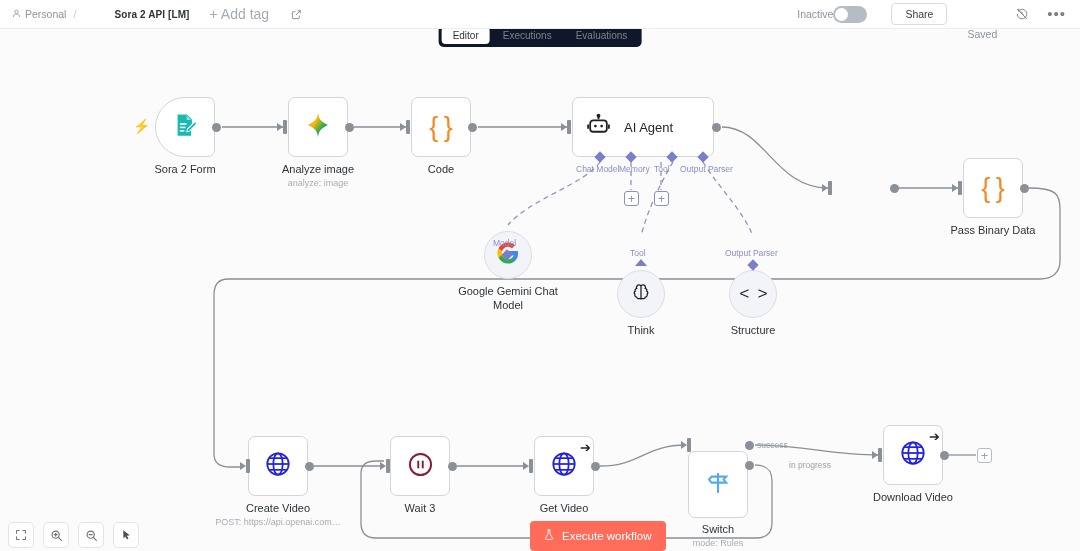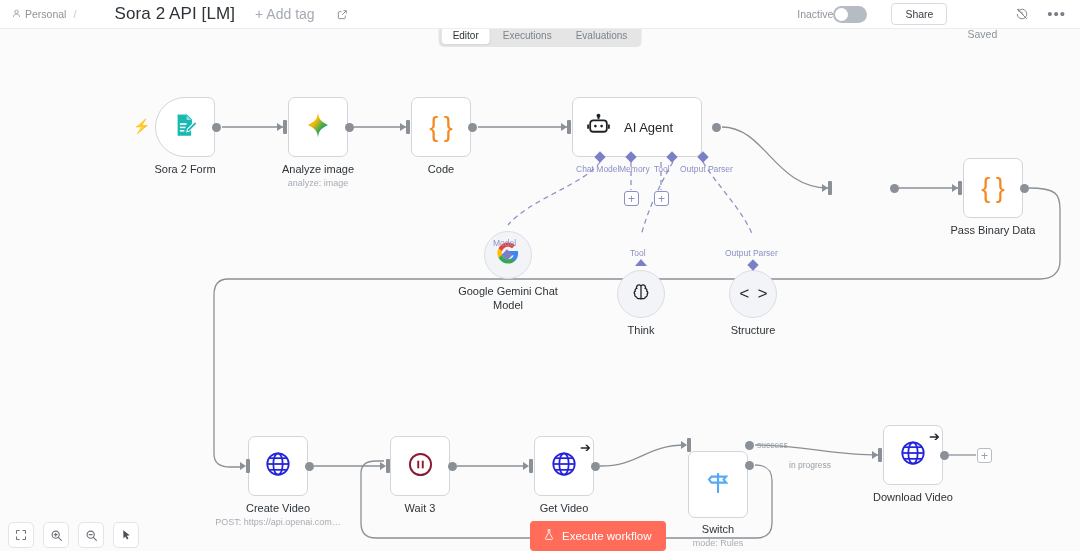--- a/index.html
+++ b/index.html
@@ -18,21 +18,21 @@
     border-bottom: 1px solid #ebeef1;
     display: flex; align-items: center;
     padding: 0 12px;
     z-index: 50;
   }
   .crumb-personal {
     display: flex; align-items: center; gap: 4px;
     font-size: 10.5px; color: #909399;
   }
   .crumb-sep { color: #c8cdd3; font-size: 11px; margin: 0 7px; }
-  .crumb-title { font-size: 17px; color: #2d3338; font-weight: 400; letter-spacing: .1px; padding-left: 31px; }
+  .crumb-title { font-size: 10px; color: #2d3338; font-weight: 700; letter-spacing: .1px; padding-left: 31px; }
   .add-tag { font-size: 14px; color: #a5abb3; margin-left: 20px; cursor: pointer; }
   .share-icon-btn { margin-left: 22px; cursor: pointer; display:flex; align-items:center;}
   .topbar-right { margin-left: auto; display: flex; align-items: center; gap: 0; }
   .inactive-label { font-size: 10.5px; color: #8e949c; }
   .toggle {
     width: 34px; height: 17px; border-radius: 9px;
     background: #b6bcc4; position: relative; cursor: pointer;
   }
   .toggle::after {
     content: ""; position: absolute; top: 2px; left: 2px;
@@ -46,21 +46,21 @@
     font-family: "Liberation Sans", sans-serif;
   }
   .saved-text { margin-left: 20px; font-size: 10.5px; color: #8e949c; margin-top: 40px; }
   .icon-btn { margin-left: 18px; cursor: pointer; display:flex; align-items:center; color:#7a8089;}
   .dots-btn { margin-left: 18px; margin-right: 2px; cursor: pointer; color:#7a8089; font-size:15px; line-height:8px; letter-spacing:1px;}
 
   
   .tabs {
     position: absolute; top: 24px; left: 50%; transform: translateX(-50%);
     display: flex; align-items: center;
-    background: #e5e5e5; border-radius: 5px;
+    background: #0f172a; border-radius: 5px;
     padding: 3px; gap: 2px;
     z-index: 40;
   }
   .tab {
     font-size: 10px; color: #7d838b;
     padding: 3px 11px; border-radius: 4px; cursor: pointer;
     white-space: nowrap;
   }
   .tab.active { background: #ffffff; color: #2d3338; box-shadow: 0 1px 2px rgba(0,0,0,.08); }
 
@@ -81,21 +81,21 @@
     position: absolute;
     width: 60px; height: 60px;
     background: #ffffff;
     border: 1px solid #d2d5da;
     border-radius: 7px;
     display: flex; align-items: center; justify-content: center;
     z-index: 10;
     cursor: pointer;
   }
   .node.trigger { border-top-left-radius: 30px; border-bottom-left-radius: 30px; justify-content: center; }
-  .node.wide { width: 130px; justify-content: flex-start; padding-left: 13px; gap: 13px; }
+  .node.wide { width: 142px; justify-content: flex-start; padding-left: 13px; gap: 13px; }
   .node-title {
     position: absolute;
     top: 64px; left: 50%; transform: translateX(-50%);
     font-size: 11px; color: #2d3338; white-space: nowrap; text-align: center;
     line-height: 14px;
   }
   .node-title.two { white-space: normal; width: 104px; }
   .node-sub {
     position: absolute; left: 50%; transform: translateX(-50%);
     font-size: 9px; color: #a7acb3; white-space: nowrap; text-align: center;

